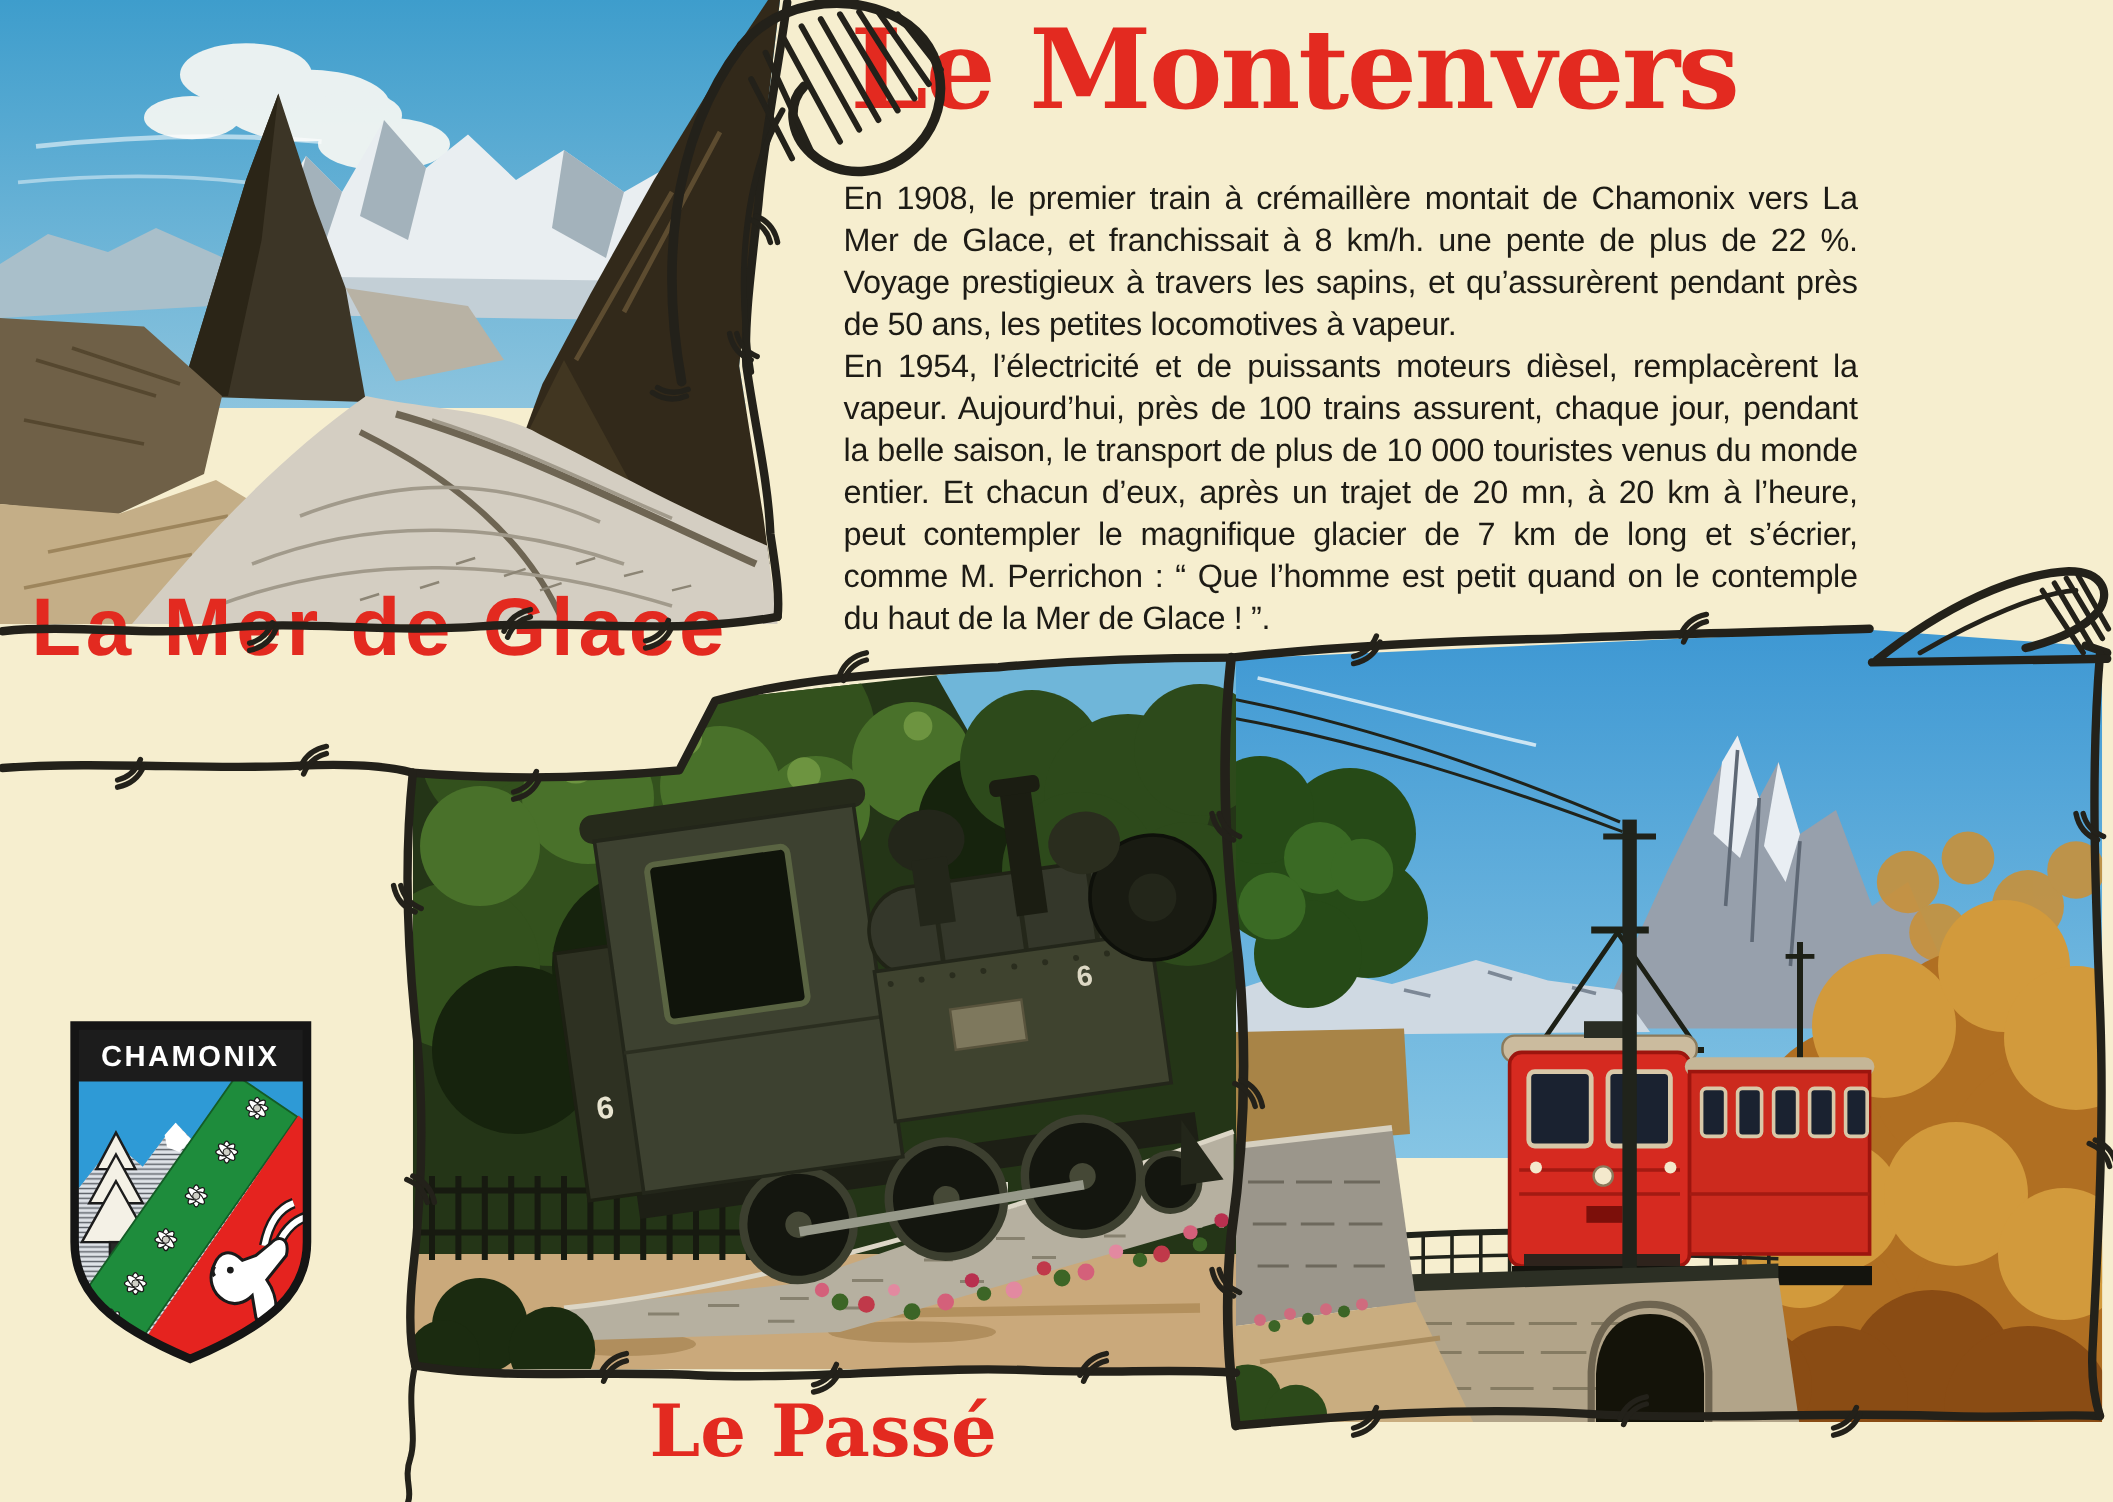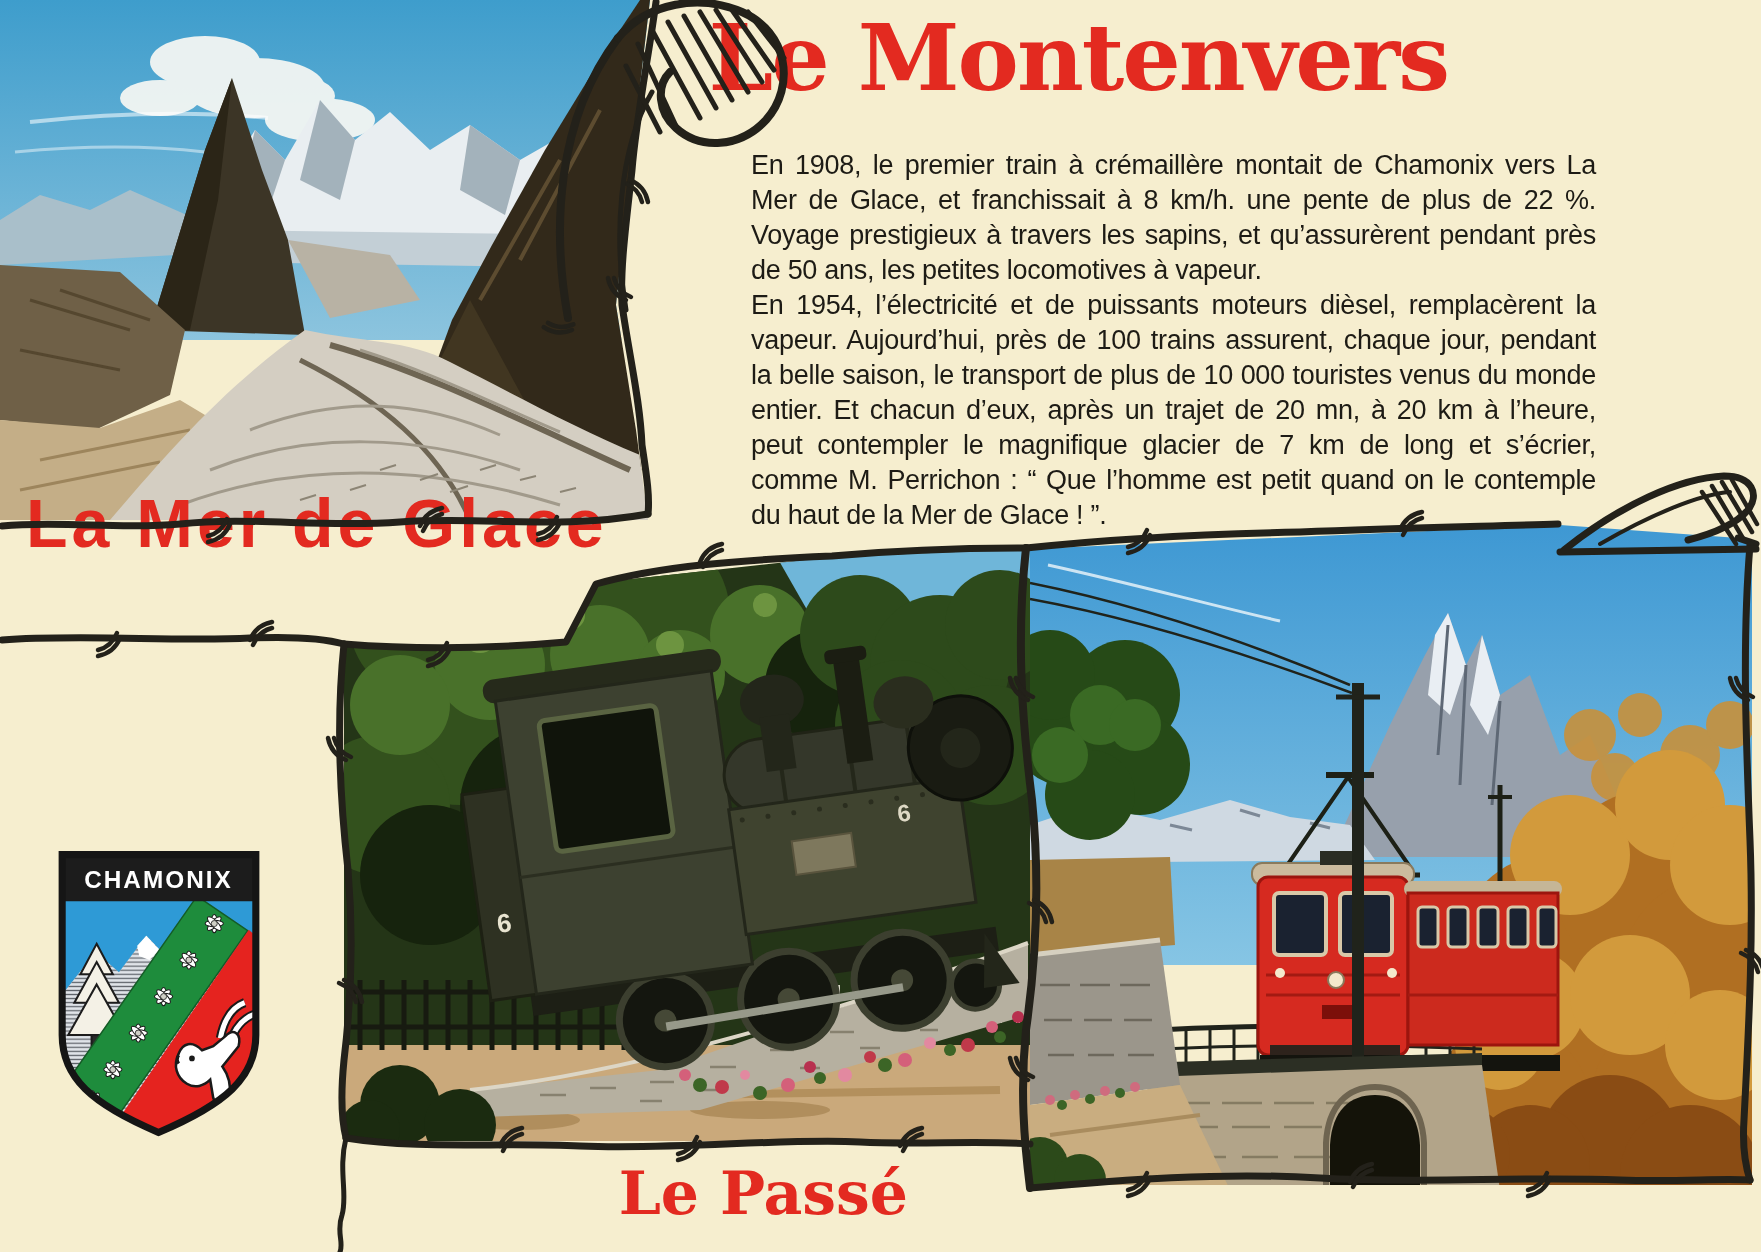--- a/index.html
+++ b/index.html
@@ -10,24 +10,24 @@
   #photo1{left:0;top:0;width:662px;height:520px;
     clip-path:polygon(0 0,650px 0,630px 170px,616px 305px,636px 430px,648px 520px,0 520px);}
   #photo2{left:340px;top:545px;width:690px;height:600px;
     clip-path:polygon(4px 100px,226px 100px,256px 38px,492px 12px,690px 4px,690px 596px,4px 596px);}
   #photo3{left:1030px;top:525px;width:722px;height:665px;
     clip-path:polygon(0 24px,530px 0,722px 14px,722px 660px,0 660px);}
   .red{color:var(--red,#e32a20);}
   #title{position:absolute;left:700px;top:8px;width:748px;text-align:right;
     font-family:"DejaVu Serif",serif;font-weight:bold;font-size:92px;letter-spacing:-2px;line-height:1.1;}
   #introText{position:absolute;left:703px;top:148px;width:845px;color:#1d1b15;
-    font-size:27px;line-height:35px;text-align:justify;letter-spacing:-0.3px;margin-left:48px;}
+    font-size:27px;line-height:35px;text-align:justify;letter-spacing:-0.3px;}
   #introText p{margin:0;}
   #glacierLabel{position:absolute;left:26px;top:484px;font-weight:bold;font-size:68px;letter-spacing:4px;}
-  #captionPast{position:absolute;left:488px;top:1158px;width:420px;text-align:right;
+  #captionPast{position:absolute;left:476px;top:1158px;width:420px;text-align:center;
     font-family:"DejaVu Serif",serif;font-weight:bold;font-size:60px;}
   #captionPresent{position:absolute;left:1262px;top:1172px;font-weight:bold;font-size:56px;letter-spacing:1px;}
   #crest{position:absolute;left:50px;top:842px;width:218px;height:300px;}
   #inkOverlay{position:absolute;left:0;top:0;width:1761px;height:1252px;pointer-events:none;}
 </style>
 </head>
 <body>
 
 <div class="postcard">
 

